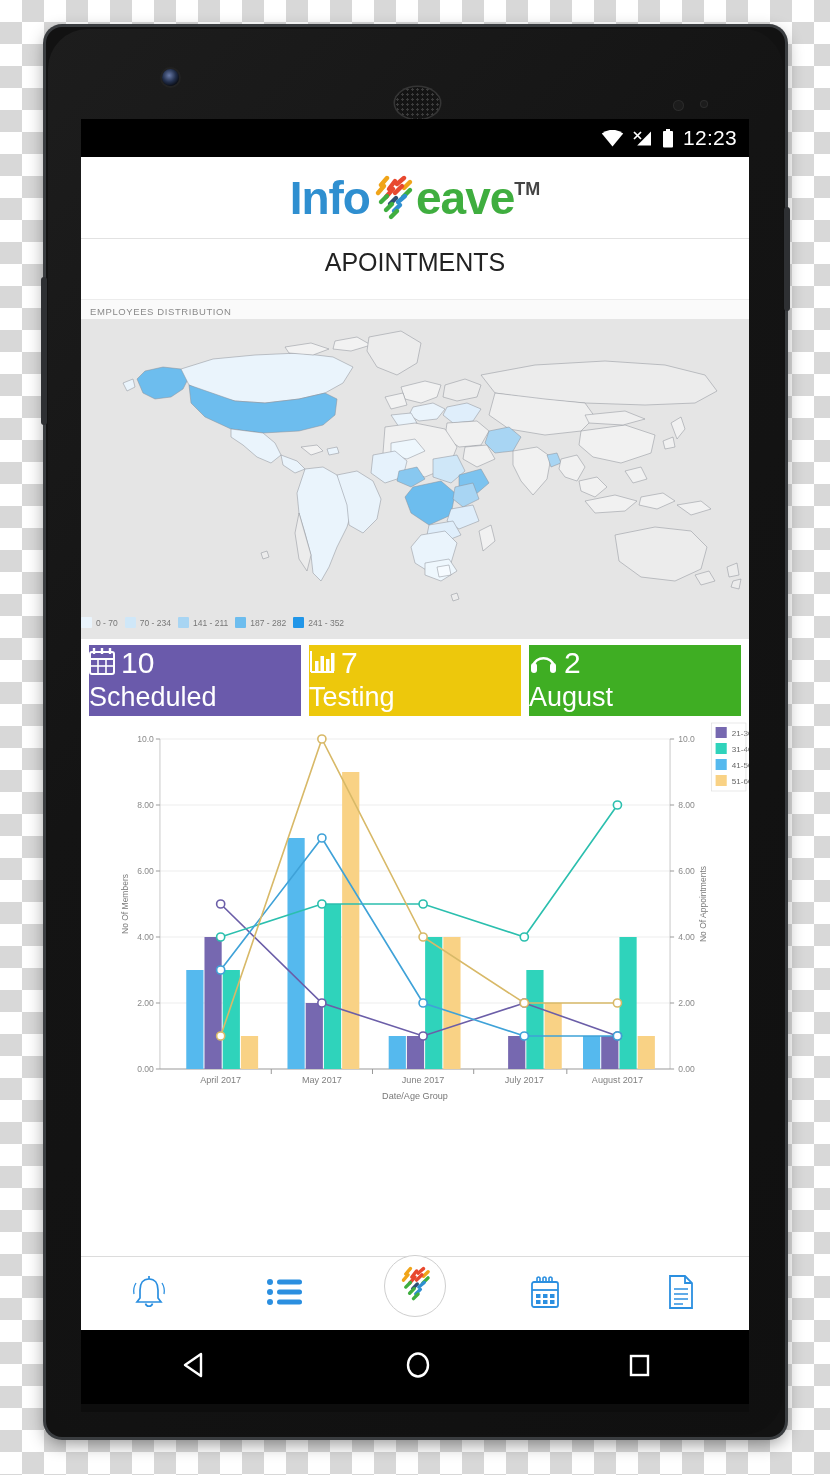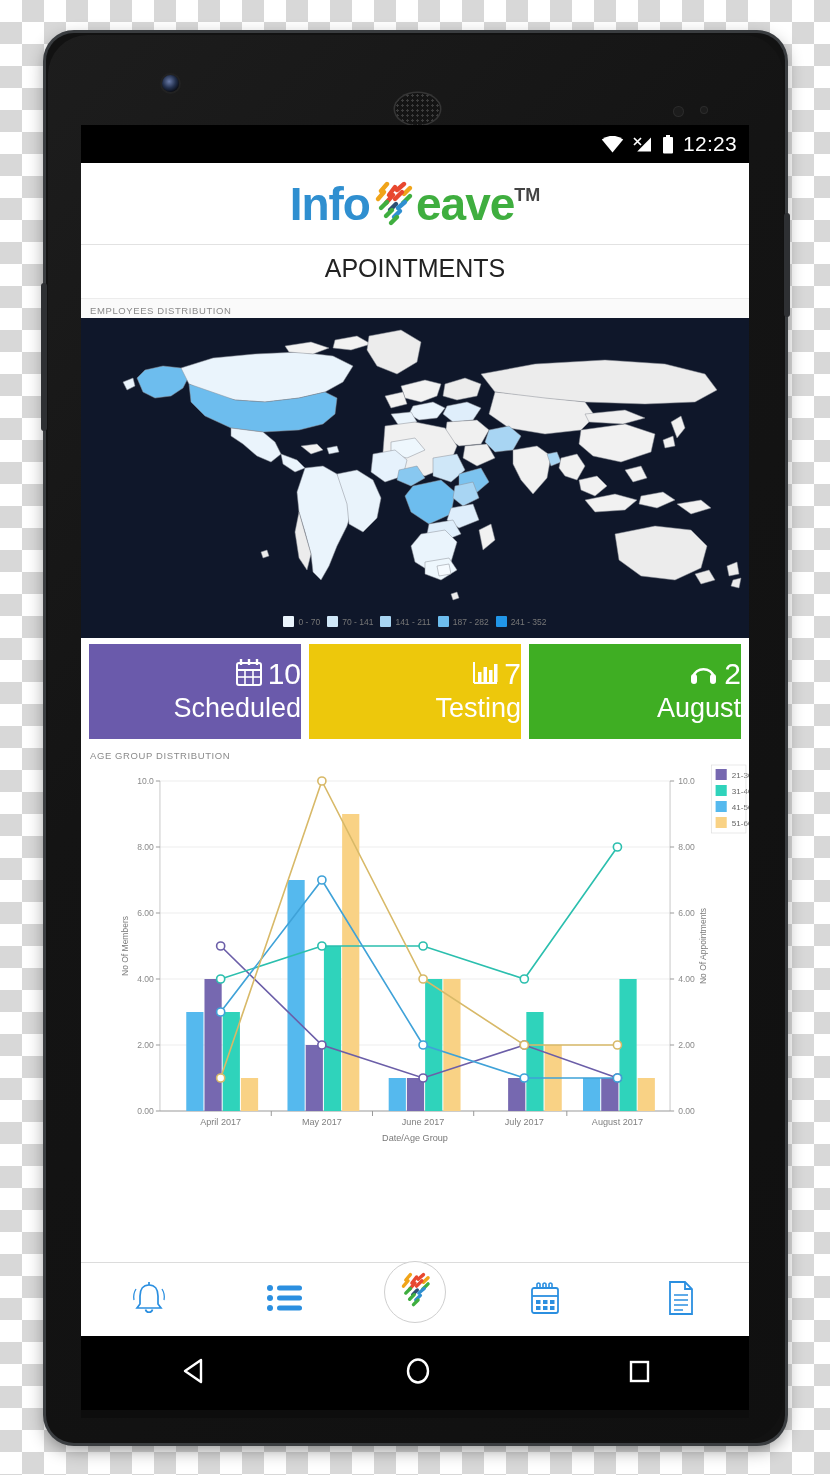--- a/index.html
+++ b/index.html
@@ -14,24 +14,24 @@
       linear-gradient(45deg, #d8d8d8 25%, transparent 25%, transparent 75%, #d8d8d8 75%),
       linear-gradient(45deg, #d8d8d8 25%, transparent 25%, transparent 75%, #d8d8d8 75%);
     background-size: 44px 44px;
     background-position: 0 0, 22px 22px;
     position: relative;
   }
 
   
   .phone {
     position: absolute;
-    left: 46px; top: 33px;
+    left: 46px; top: 27px;
     width: 739px; height: 1410px;
     background: #121212;
-    border-radius: 28px;
+    border-radius: 16px;
     box-shadow: 0 0 0 3px #3a3d40, 0 6px 18px rgba(0,0,0,.45);
   }
   .phone-inner-sheen {
     position: absolute; inset: 2px;
     border-radius: 40px;
     background: linear-gradient(135deg,#1d1d1d 0%, #141414 38%, #101010 100%);
     pointer-events: none;
   }
   .side-btn-power {
     position: absolute; right: -5px; top: 180px;
@@ -95,47 +95,47 @@
     line-height: 1; display: flex; align-items: flex-start;
   }
   .logo-info { color: #2f8fd0; }
   .logo-eave { color: #3fae3f; }
   .logo-mark { width: 52px; height: 46px; margin: 0 -3px; position: relative; }
   .logo-tm { font-size: 18px; color: #444; margin-top: 4px; font-weight: 700; }
 
   
   .page-title {
     text-align: center; font-size: 25px; color: #222;
-    padding: 9px 0 15px; background: #fff;
+    padding: 9px 0 22px; background: #fff;
     border-bottom: 1px solid #ececec;
   }
 
   
   .panel-label {
     font-size: 9.5px; color: #8a8a8a; letter-spacing: .6px;
     padding: 6px 0 2px 9px; background: #fafafa;
   }
-  .map-panel { background: #0f172a; position: relative; padding-bottom: 6px; }
+  .map-panel { background: #e5e5e5; position: relative; padding-bottom: 6px; }
   .map-holder { width: 100%; height: 296px; position: relative; }
   .map-holder svg { width: 100%; height: 100%; display: block; }
   .map-legend {
-    display: flex; align-items: center; justify-content: center;
+    display: flex; align-items: center; justify-content: flex-start;
     gap: 7px; padding: 2px 0 5px; flex-wrap: nowrap;
   }
   .lg-item { display: flex; align-items: center; gap: 4px; }
   .lg-sw { width: 11px; height: 11px; border-radius: 1px; }
   .lg-txt { font-size: 8.5px; color: #777; white-space: nowrap; }
 
   
   .kpi-row {
     display: flex; gap: 8px; padding: 6px 8px 5px; background: #fff;
   }
   .kpi {
-    flex: 1; height: 95px; display: flex; flex-direction: column;
-    align-items: flex-end; justify-content: center; color: #fff;
+    flex: 1; height: 71px; display: flex; flex-direction: column;
+    align-items: flex-start; justify-content: center; color: #fff;
   }
   .kpi-top { display: flex; align-items: center; gap: 6px; }
   .kpi-num { font-size: 30px; font-weight: 400; line-height: 1; }
   .kpi-label { font-size: 27px; font-weight: 400; line-height: 1.15; margin-top: 3px; }
 
   
   .chart-panel { background: #fff; padding-bottom: 4px; }
   .chart-area { position: relative; width: 100%; height: 385px; text-align: center; }
   .chart-area svg { width: 100%; height: 100%; display: block; }
 
@@ -332,21 +332,21 @@
         </svg>
       </div>
 
       <div class="map-legend">
         <span class="lg-item">
           <span class="lg-sw" style="background:#eaf4fc"></span>
           <span class="lg-txt">0 - 70</span>
         </span>
         <span class="lg-item">
           <span class="lg-sw" style="background:#cfe7f8"></span>
-          <span class="lg-txt">70 - 141</span>
+          <span class="lg-txt">70 - 234</span>
         </span>
         <span class="lg-item">
           <span class="lg-sw" style="background:#a8d5f3"></span>
           <span class="lg-txt">141 - 211</span>
         </span>
         <span class="lg-item">
           <span class="lg-sw" style="background:#6dbdee"></span>
           <span class="lg-txt">187 - 282</span>
         </span>
         <span class="lg-item">
@@ -402,21 +402,20 @@
               <rect x="21" y="15" width="6" height="10" rx="3" fill="#fff"></rect>
             </svg>
           </span>
           <span class="kpi-num">2</span>
         </div>
         <div class="kpi-label">August</div>
       </div>
     </div>
 
     <div class="chart-panel">
-      <div class="panel-label" style="background:#fff">AGE GROUP DISTRIBUTION</div>
 
       <div class="chart-area">
         <svg viewBox="0 0 660 385" preserveAspectRatio="none">
 
           <g font-family="Liberation Sans, sans-serif">
 
             <g stroke="#ededed" stroke-width="1">
               <line x1="78" y1="18" x2="582" y2="18"></line>
               <line x1="78" y1="84" x2="582" y2="84"></line>
               <line x1="78" y1="150" x2="582" y2="150"></line>

